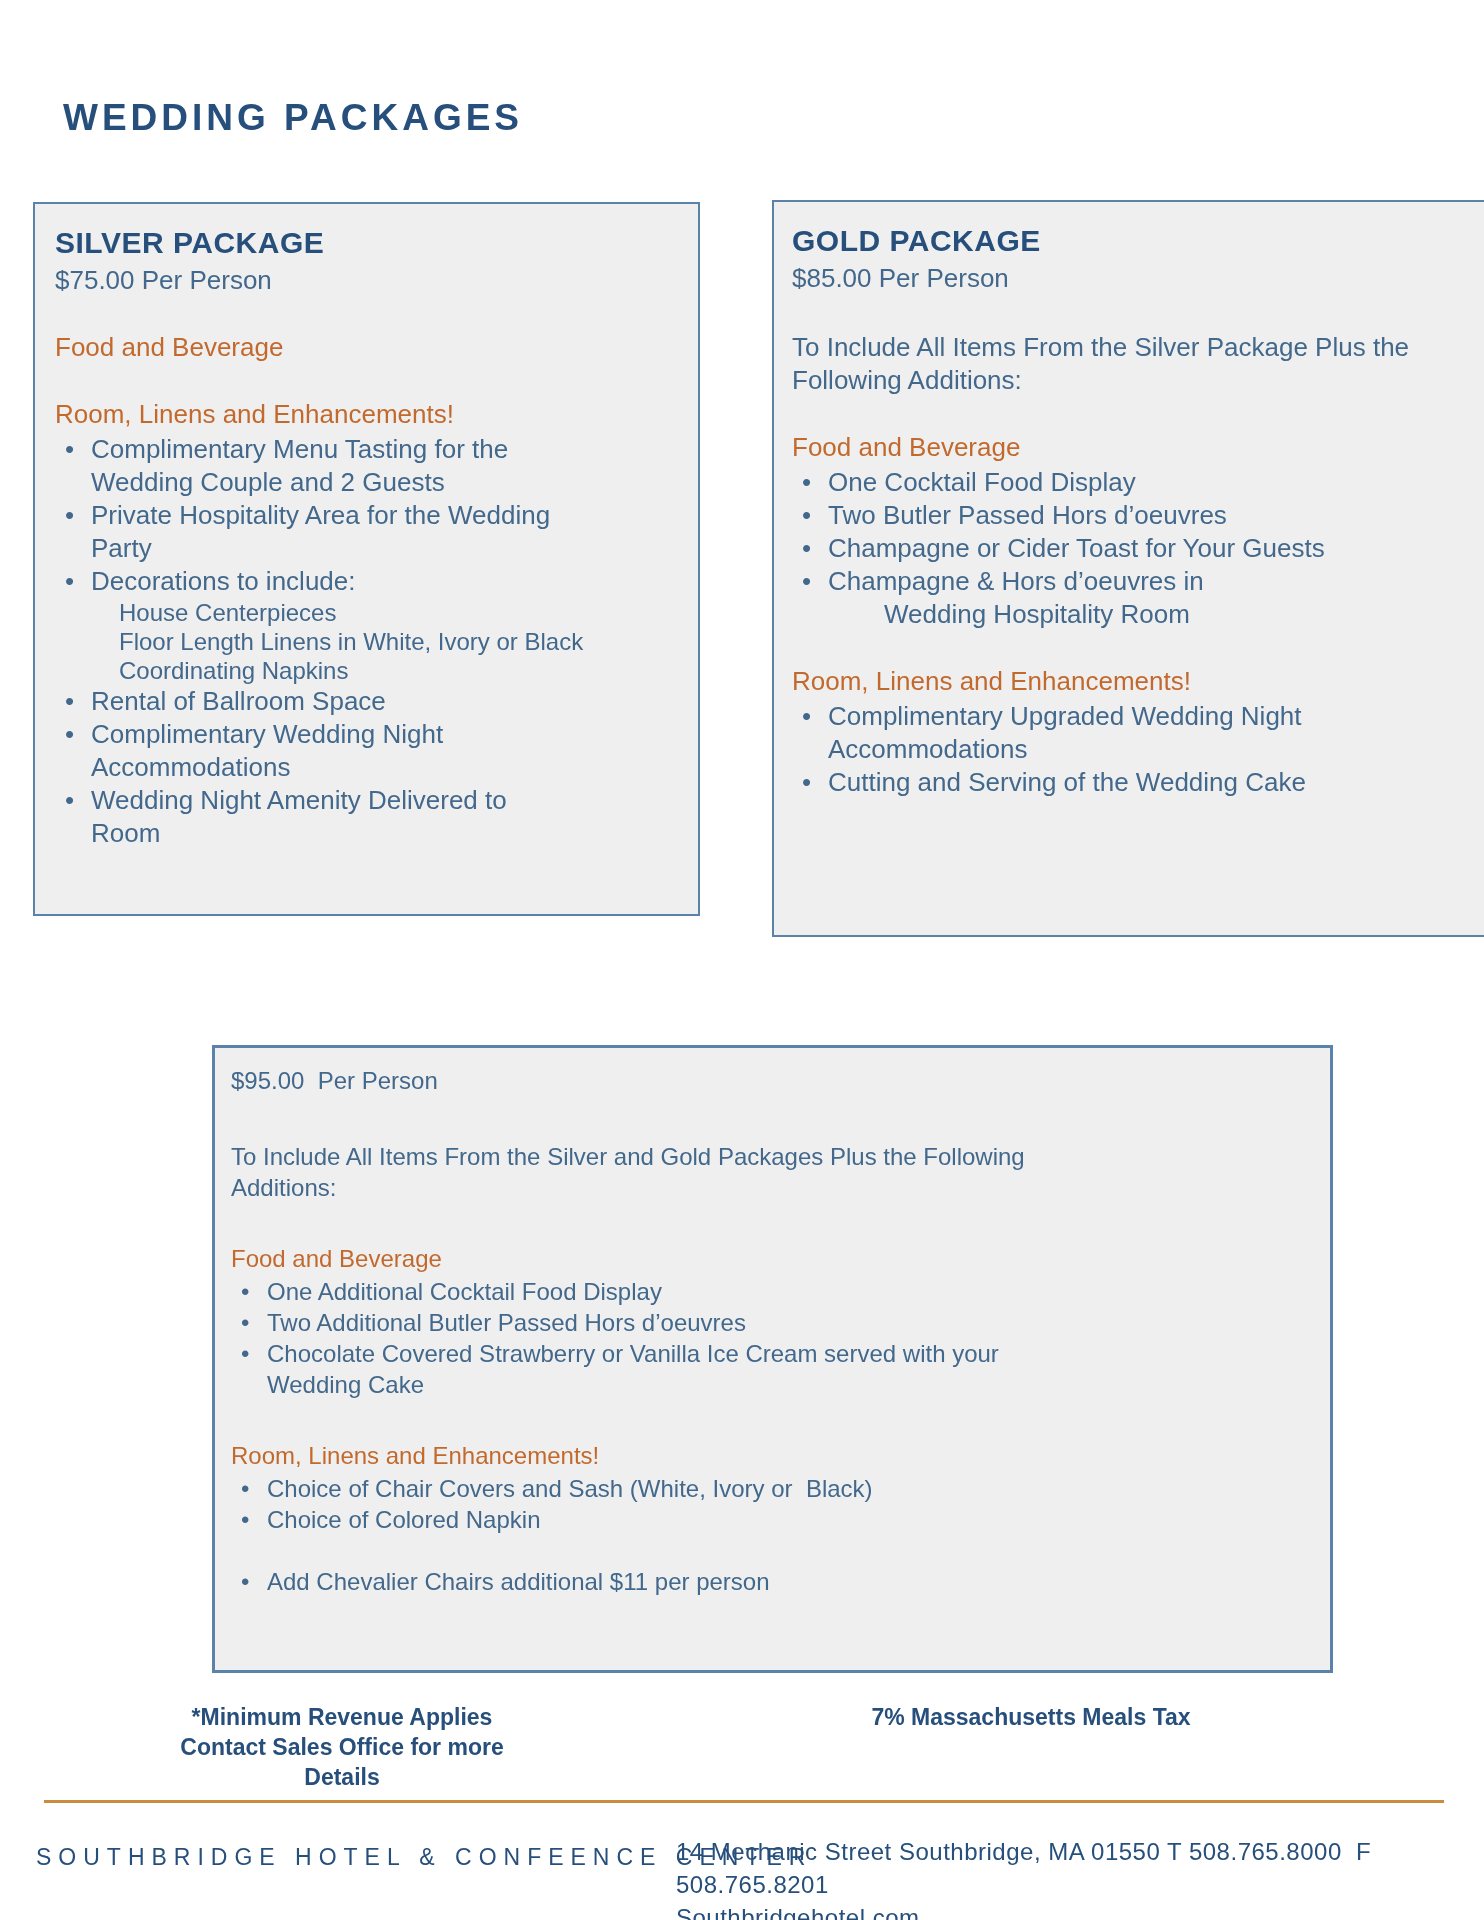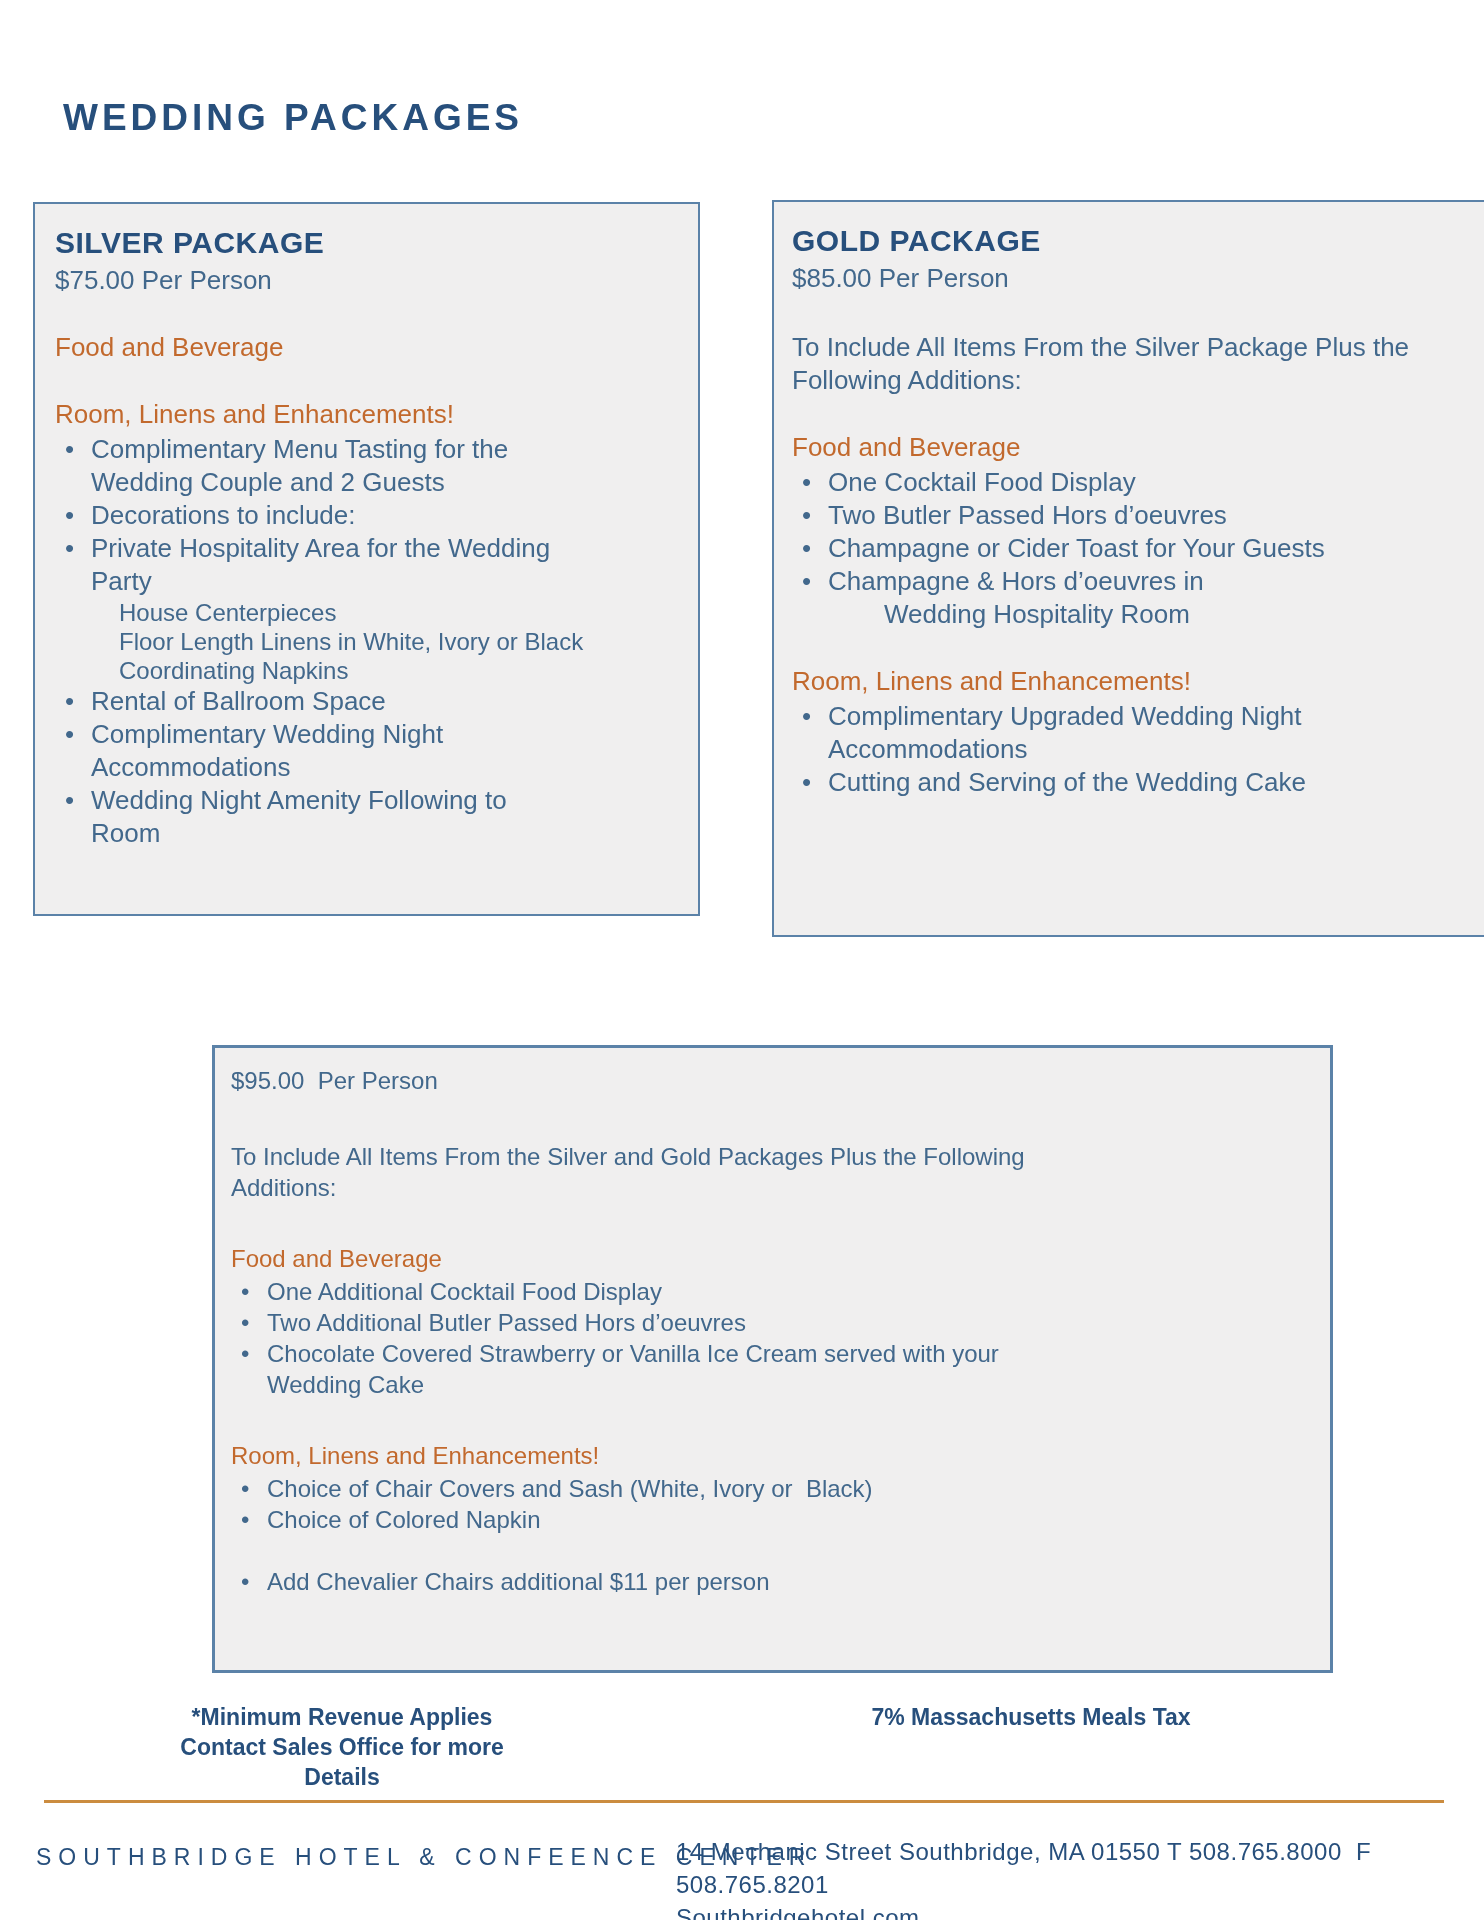--- a/index.html
+++ b/index.html
@@ -86,28 +86,28 @@
 
   <section class="pkg-box silver">
     <h2 class="pkg-title" data-bind="packages.silver.title">SILVER PACKAGE</h2>
     <p class="pkg-price" data-bind="packages.silver.price">$75.00 Per Person</p>
 
     <h3 class="section-heading" data-bind="packages.silver.food_heading">Food and Beverage</h3>
 
     <h3 class="section-heading" data-bind="packages.silver.room_heading">Room, Linens and Enhancements!</h3>
     <ul class="bullets">
       <li class="b" data-bind="packages.silver.room_items.0">Complimentary Menu Tasting for the Wedding Couple and 2 Guests</li>
+      <li class="b" data-bind="packages.silver.room_items.1">Private Hospitality Area for the Wedding Party</li>
       <li class="b" data-bind="packages.silver.room_items.2">Decorations to include:</li>
-      <li class="b" data-bind="packages.silver.room_items.1">Private Hospitality Area for the Wedding Party</li>
       <li class="sub" data-bind="packages.silver.decoration_subitems.0">House Centerpieces</li>
       <li class="sub" data-bind="packages.silver.decoration_subitems.1">Floor Length Linens in White, Ivory or Black</li>
       <li class="sub" data-bind="packages.silver.decoration_subitems.2">Coordinating Napkins</li>
       <li class="b" data-bind="packages.silver.room_items.3">Rental of Ballroom Space</li>
       <li class="b" data-bind="packages.silver.room_items.4">Complimentary Wedding Night Accommodations</li>
-      <li class="b" data-bind="packages.silver.room_items.5">Wedding Night Amenity Following to Room</li>
+      <li class="b" data-bind="packages.silver.room_items.5">Wedding Night Amenity Delivered to Room</li>
     </ul>
   </section>
 
   <section class="pkg-box gold">
     <h2 class="pkg-title" data-bind="packages.gold.title">GOLD PACKAGE</h2>
     <p class="pkg-price" data-bind="packages.gold.price">$85.00 Per Person</p>
 
     <p class="pkg-intro" data-bind="packages.gold.intro">To Include All Items From the Silver Package Plus the Following Additions:</p>
 
     <h3 class="section-heading" data-bind="packages.gold.food_heading">Food and Beverage</h3>

